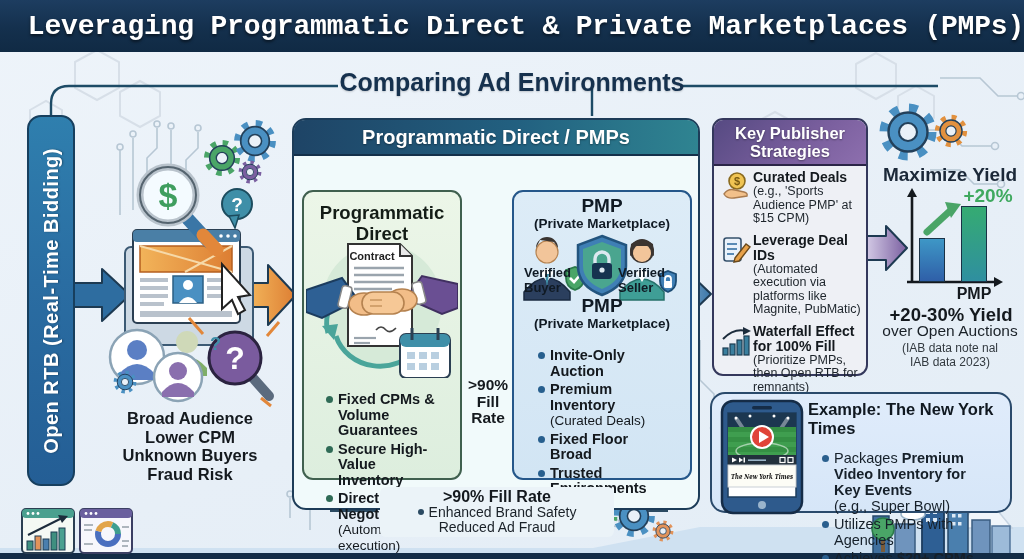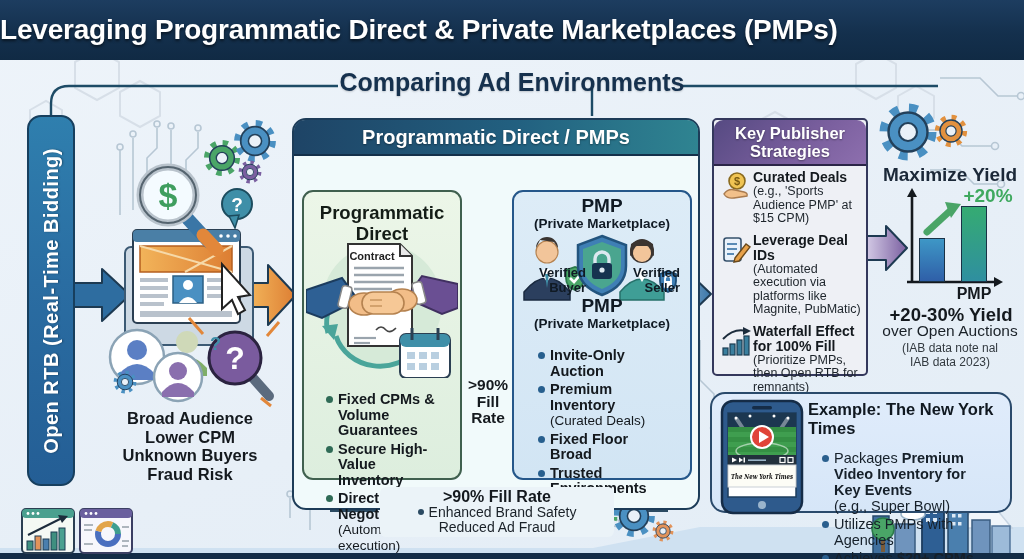--- a/index.html
+++ b/index.html
@@ -3,23 +3,23 @@
 <meta charset="utf-8">
 <style>
   html,body{margin:0;padding:0;background:#fff;}
   .canvas{position:relative;width:1024px;height:559px;overflow:hidden;
     background:linear-gradient(160deg,#eef4fa 0%,#e7eff7 60%,#e3edf6 100%);
     font-family:"Liberation Sans",sans-serif;color:#15202b;}
   .abs{position:absolute;}
   svg{display:block;} .layer1{position:absolute;z-index:1;}
 
   
-  .banner{left:0;top:0;width:1024px;height:60px;z-index:2;
+  .banner{left:0;top:0;width:1024px;height:52px;z-index:2;
     background:linear-gradient(180deg,#1d3d60 0%,#14304d 55%,#102a44 100%);
-    display:flex;align-items:center;justify-content:flex-start;}
+    display:flex;align-items:center;justify-content:flex-end;font-family:Liberation Mono, monospace;}
   .banner h1{margin:0;font-size:28px;font-weight:bold;color:#fff;letter-spacing:-.2px;
     text-shadow:0 2px 3px rgba(0,0,0,.55);}
 
   .subtitle{left:0;top:68px;width:1024px;text-align:center;z-index:2;
     font-size:25px;font-weight:bold;color:#16314e;text-shadow:0 1px 2px rgba(0,0,0,.18);}
 
   
   .rtb-bar{left:27px;top:115px;width:48px;height:371px;z-index:2;border-radius:14px;
     background:linear-gradient(180deg,#2f7fae 0%,#2a6da2 45%,#245e95 100%);
     border:2.5px solid #173f5e;box-sizing:border-box;
@@ -42,21 +42,21 @@
   .pd-box{left:302px;top:190px;width:160px;height:290px;z-index:2;border-radius:11px;
     background:linear-gradient(180deg,#ecf6e8 0%,#ddeede 100%);
     border:2px solid #40604f;box-sizing:border-box;}
   .pmp-box{left:512px;top:190px;width:180px;height:290px;z-index:2;border-radius:11px;
     background:linear-gradient(180deg,#ddecf7 0%,#d2e5f4 100%);
     border:2px solid #25578a;box-sizing:border-box;}
   .box-title{text-align:center;font-weight:bold;font-size:18.5px;line-height:20.5px;color:#131c16;margin-top:11px;}
   .pmp-box .box-title{color:#101a24;margin-top:4px;font-size:19px;line-height:20px;}
   .box-subtitle{text-align:center;font-weight:bold;font-size:13.5px;color:#101a24;line-height:15px;}
   .vlabels{position:absolute;top:74px;left:0;right:0;display:flex;justify-content:space-between;
-    padding:0 10px;font-size:13px;font-weight:bold;line-height:14.5px;text-align:right;color:#101a24;}
+    padding:0 10px;font-size:13px;font-weight:bold;line-height:14.5px;text-align:left;color:#101a24;}
   .mid-title{position:absolute;top:104px;left:0;right:0;text-align:center;
     font-weight:bold;font-size:19px;line-height:20px;color:#101a24;}
   .mid-subtitle{position:absolute;top:124px;left:0;right:0;text-align:center;
     font-weight:bold;font-size:13.5px;color:#101a24;}
 
   ul.blt{list-style:none;margin:12px;padding:0;}
   ul.blt li{position:relative;padding-left:14px;margin-bottom:3px;
     font-size:14.5px;line-height:15.5px;font-weight:bold;color:#14191e;}
   ul.blt li .dot{position:absolute;left:2px;top:4px;width:7px;height:7px;border-radius:50%;}
   .pd-bullets{position:absolute;left:8px;right:4px;top:188px;}
@@ -71,21 +71,21 @@
     font-size:15.5px;font-weight:bold;color:#14191e;line-height:16.5px;}
 
   .center-footer{left:380px;top:487px;width:234px;z-index:2;text-align:center;
     background:#ebf3f8;border-radius:6px;padding:1px 0 2px;}
   .center-footer .t{font-size:16px;font-weight:bold;color:#14191e;line-height:17px;}
   .center-footer .l{font-size:14px;color:#1a2128;line-height:15px;position:relative;}
   .center-footer .l .dot{display:inline-block;width:6px;height:6px;border-radius:50%;
     background:#2b4a62;margin-right:5px;vertical-align:2px;}
 
   
-  .strat-box{left:712px;top:118px;width:156px;height:258px;z-index:1;border-radius:5px;
+  .strat-box{left:712px;top:118px;width:156px;height:258px;z-index:1;border-radius:11px;
     background:#eef0f5;border:2px solid #34385c;box-sizing:border-box;}
   .strat-header{position:absolute;left:0;top:0;right:0;height:44px;border-radius:9px 9px 0 0;
     background:linear-gradient(135deg,#564a82 0%,#7a5f9e 60%,#8d6fae 100%);
     display:flex;flex-direction:column;align-items:center;justify-content:center;
     color:#fff;font-weight:bold;font-size:16.5px;line-height:18px;text-shadow:0 1px 2px rgba(0,0,0,.4);
     border-bottom:2px solid #2b2547;}
   .strat-items{position:absolute;left:7px;right:5px;top:50px;}
   .strat-item{display:flex;margin-bottom:7px;}
   .strat-item .ic{flex:0 0 32px;padding-top:2px;}
   .strat-item .tt{font-size:14px;font-weight:bold;line-height:15px;color:#14191e;}

